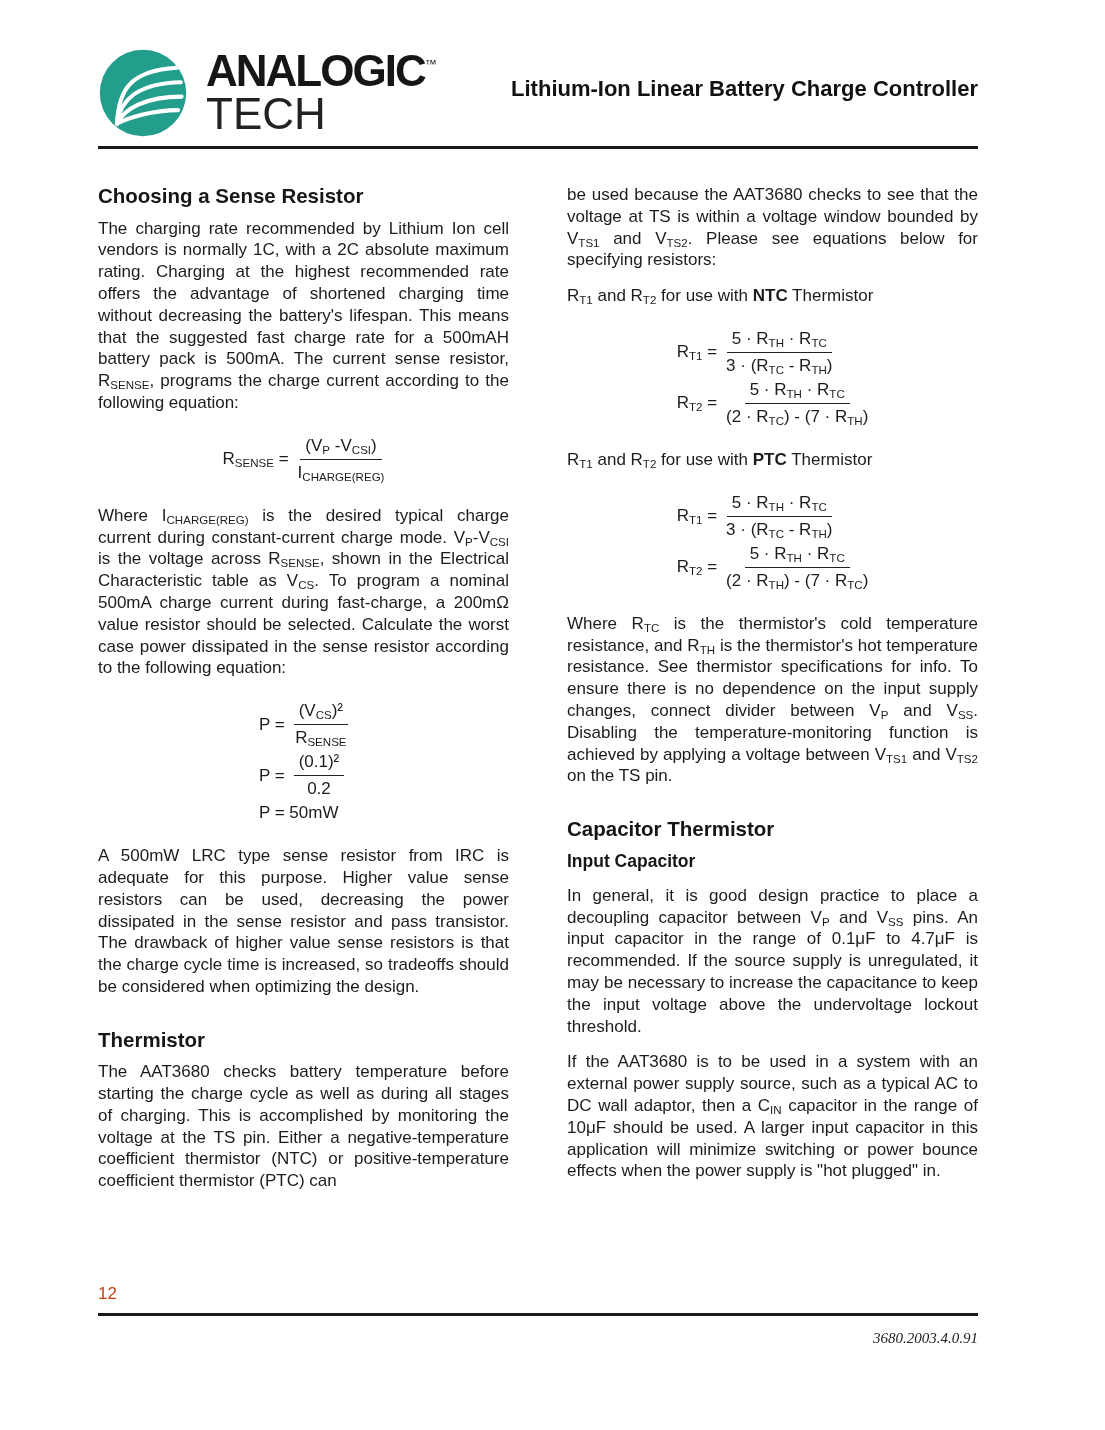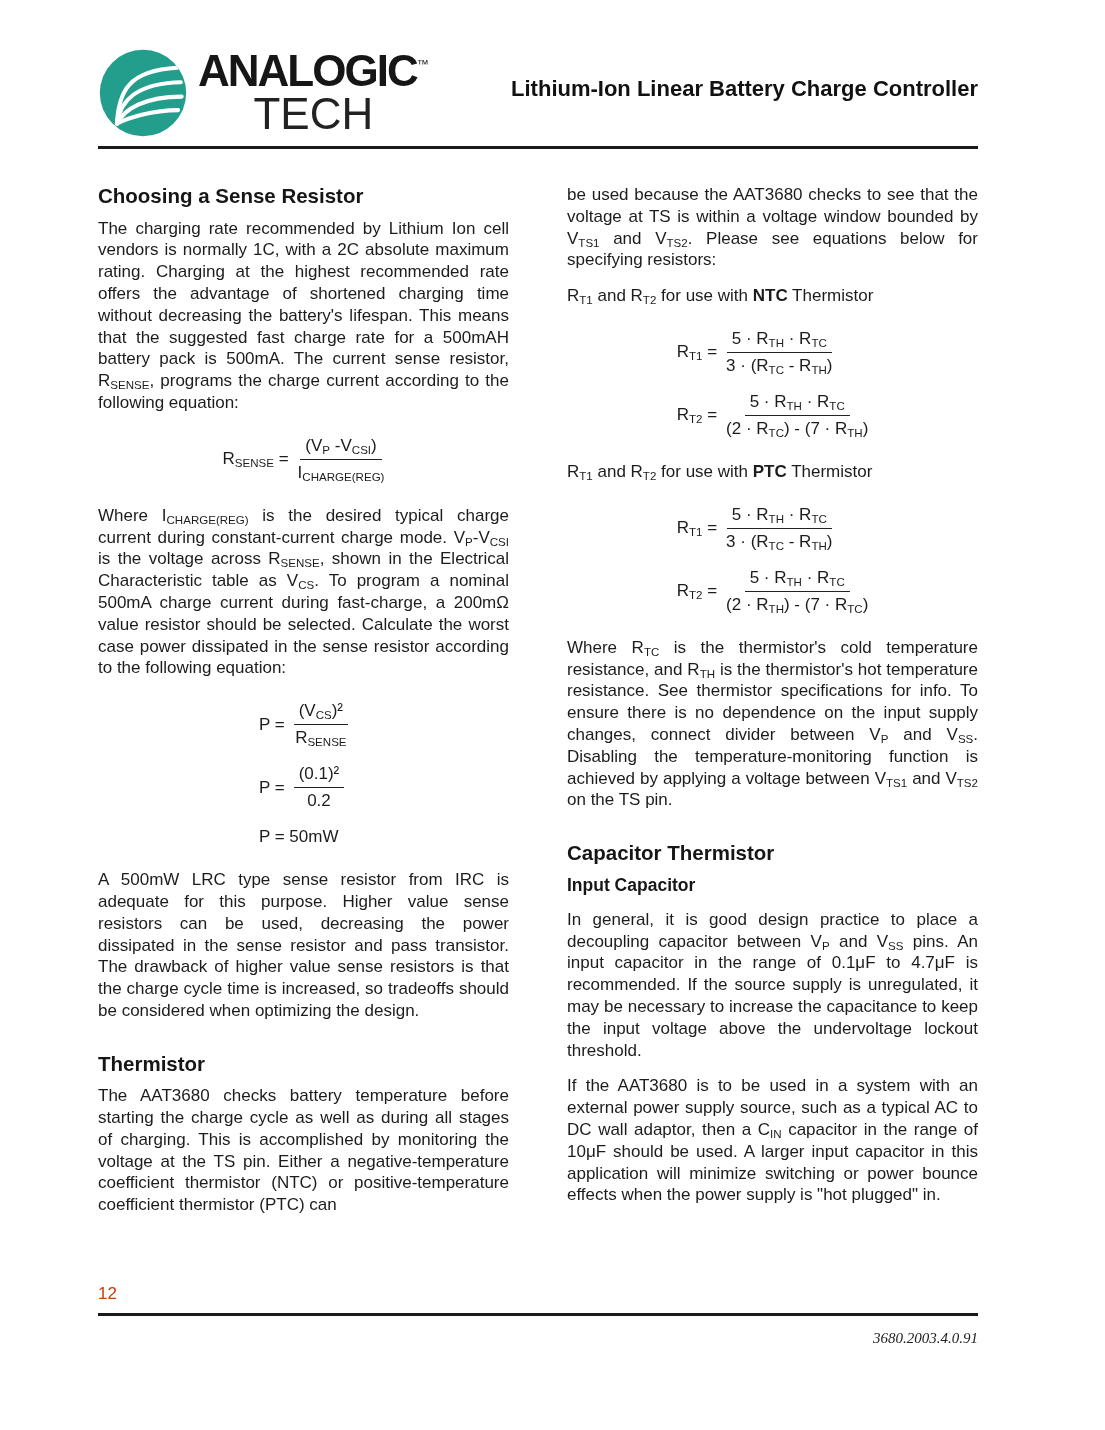--- a/index.html
+++ b/index.html
@@ -8,42 +8,42 @@
     width:1105px;height:1430px;
     background:#ffffff;
     font-family:"Liberation Sans", sans-serif;
     color:#1c1c1c;
     overflow:hidden;
   }
   
   .header{position:absolute;left:98px;top:48px;width:880px;height:96px;}
   .brand{position:absolute;left:0;top:0;display:flex;align-items:flex-start;gap:10px;}
   .logo{width:90px;height:90px;display:block;}
-  .brand-text{display:flex;flex-direction:column;align-items:center;margin-top:2px;}
+  .brand-text{display:flex;flex-direction:column;align-items:flex-start;margin-top:2px;margin-left:8px;}
   .brand-line1{font-size:44px;font-weight:700;letter-spacing:-2px;line-height:0.95;color:#161616;white-space:nowrap;}
   .brand-line1 .tm{font-size:12px;font-weight:400;letter-spacing:0;vertical-align:18px;}
   .brand-line2{font-size:44px;font-weight:400;letter-spacing:0px;line-height:0.95;color:#222;margin-top:1px;}
   .title-block{position:absolute;right:0;top:24px;text-align:right;}
   .part-number{font-size:31px;font-weight:700;color:#111;line-height:1.05;}
   .doc-title{font-size:22px;font-weight:700;color:#111;margin-top:4px;}
   .rule{position:absolute;left:98px;width:880px;background:#1a1a1a;}
   .header-rule{top:146px;height:3px;}
   .footer-rule{top:1313px;height:2.5px;}
   
   .columns{position:absolute;left:98px;top:184px;width:880px;display:flex;gap:58px;}
   .col{width:411px;}
   h2.section{font-size:20.5px;font-weight:700;color:#161616;margin:0 0 10px 0;line-height:1.15;}
   h2.section.spaced{margin-top:30px;}
   h3.subsection{font-size:17.5px;font-weight:700;color:#161616;margin:0 0 14px 0;line-height:1.15;}
   p.body{font-size:17px;line-height:21.8px;text-align:justify;margin:0 0 14px 0;}
   p.eq-label{font-size:17px;line-height:21.8px;margin:10px 0 6px 0;}
   sub{font-size:68%;line-height:0;vertical-align:-0.22em;}
   
   .eq-center{text-align:center;margin:22px 0;}
-  .eq-stack{display:inline-flex;flex-direction:column;align-items:flex-start;gap:16px;}
+  .eq-stack{display:inline-flex;flex-direction:column;align-items:flex-start;gap:4px;}
   .eq-row{display:flex;align-items:center;gap:9px;font-size:17px;}
   .frac{display:inline-flex;flex-direction:column;align-items:center;justify-content:center;}
   .frac .num{padding:0 5px 3px 5px;border-bottom:1.7px solid #222;white-space:nowrap;}
   .frac .den{padding-top:3px;white-space:nowrap;}
   .eq-plain{white-space:nowrap;}
   
   .footer-pagenum{position:absolute;left:98px;top:1284px;font-size:17px;color:#c2410c;}
   .footer-docnum{position:absolute;right:127px;top:1330px;font-family:"Liberation Serif", serif;font-style:italic;font-size:15px;color:#222;}
 </style>
 </head>

